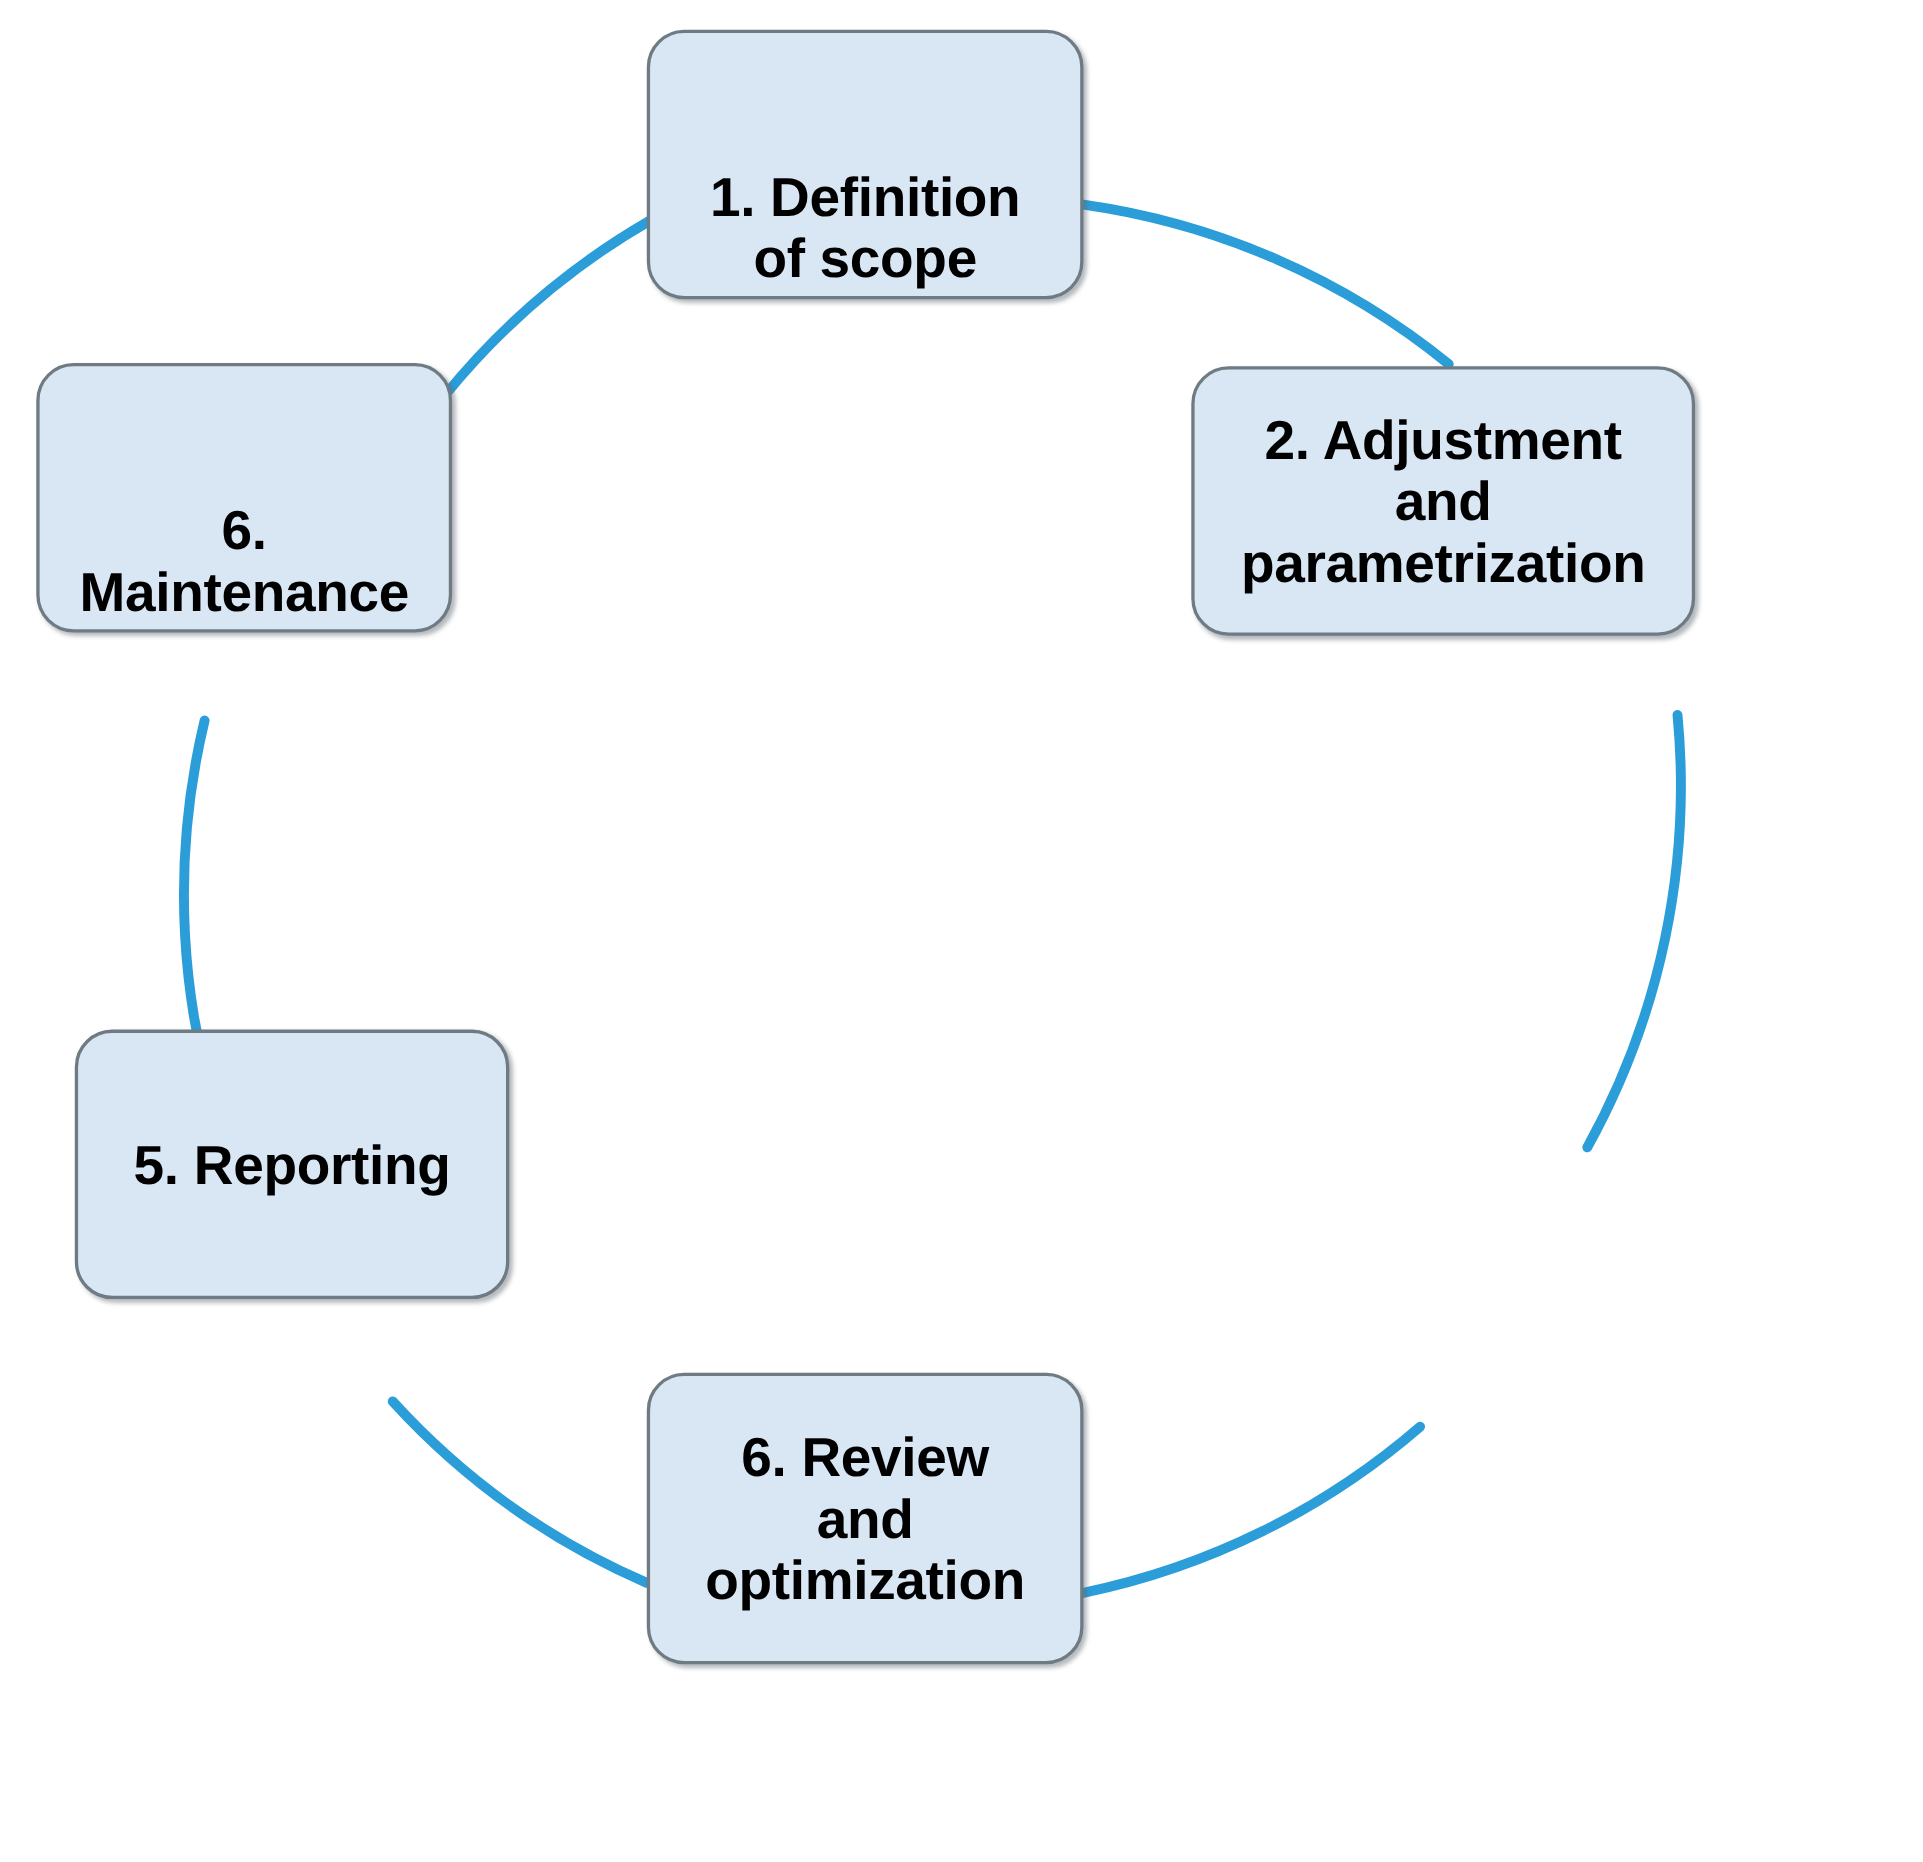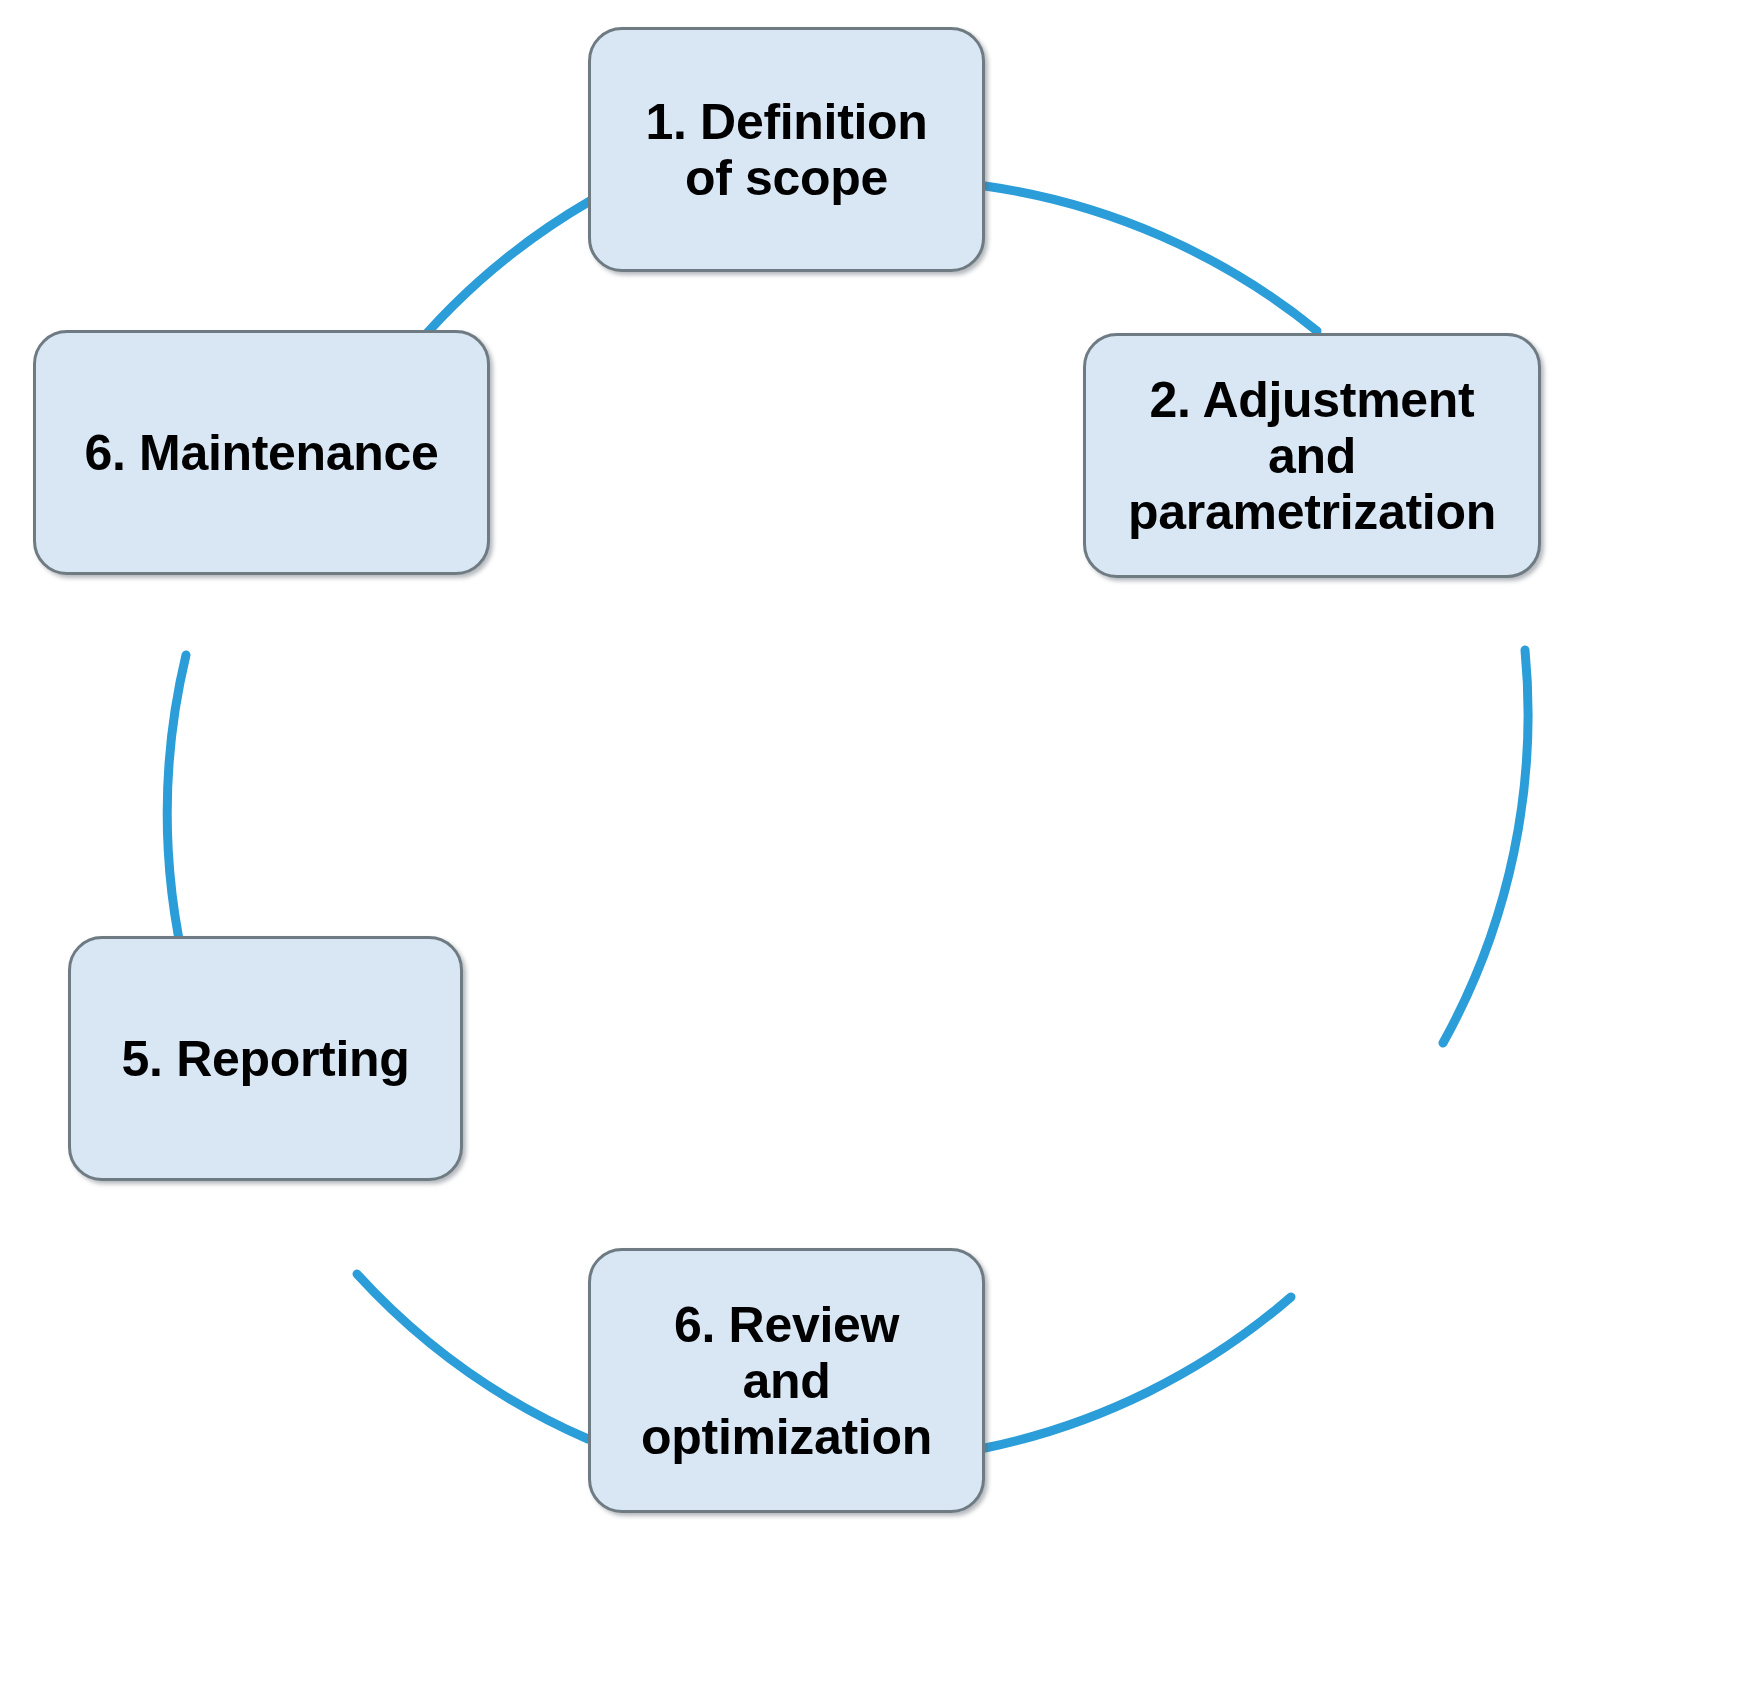--- a/index.html
+++ b/index.html
@@ -40,26 +40,26 @@
     letter-spacing: -0.3px;
     padding: 6px 10px;
     z-index: 5;
   }
   .node-label {
     display: block;
     white-space: pre-line;
   }
 
   
-  #node-1 { left: 588px;  top: 27px;   width: 397px; height: 245px; }
+  #node-1 { left: 588px;  top: 27px;   width: 397px; height: 245px; align-items: flex-end; }
   #node-2 { left: 1083px; top: 333px;  width: 458px; height: 245px; }
   #node-3 { left: 1078px; top: 936px;  width: 463px; height: 245px; }
   #node-4 { left: 588px;  top: 1248px; width: 397px; height: 265px; }
   #node-5 { left: 68px;   top: 936px;  width: 395px; height: 245px; }
-  #node-6 { left: 33px;   top: 330px;  width: 457px; height: 245px; }
+  #node-6 { left: 33px;   top: 330px;  width: 378px; height: 245px; align-items: flex-end; }
 </style>
 </head>
 <body>
 
 <div id="canvas">
 
   <svg id="ring-svg" viewBox="0 0 1748 1693" xmlns="http://www.w3.org/2000/svg">
     <g fill="none" stroke="#2b9dd8" stroke-width="9" stroke-linecap="round">
 
       <path d="M 404,360 A 677,677 0 0 1 590,201"></path>

